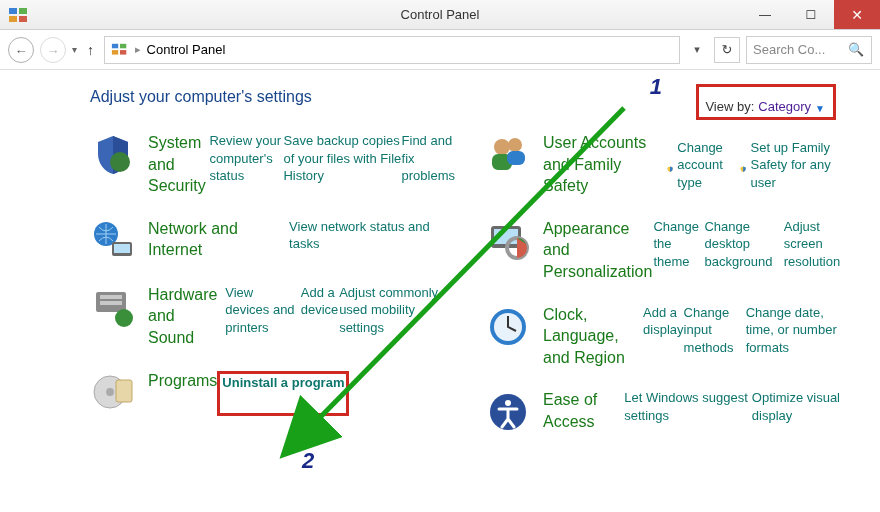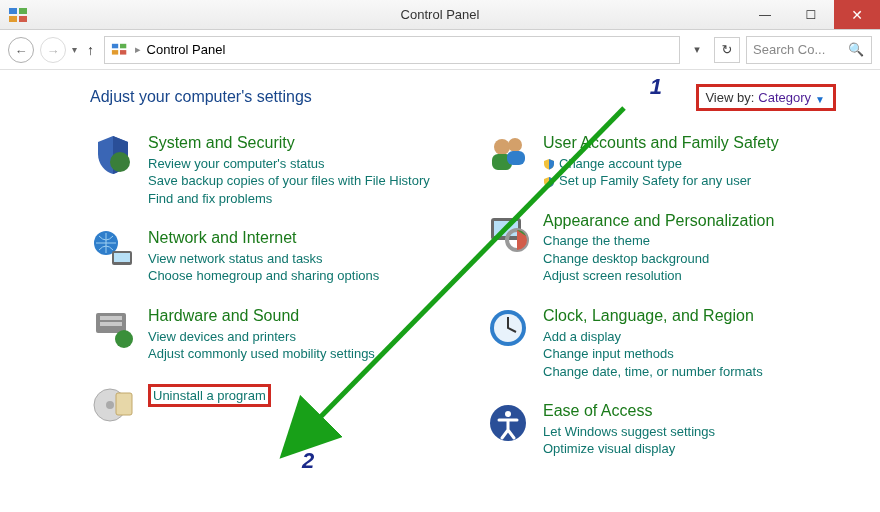--- a/index.html
+++ b/index.html
@@ -17,34 +17,34 @@
   .uparrow { font-size: 14px; color: #333; padding: 0 4px; }
   .addrbar { flex: 1; height: 28px; border: 1px solid #cfcfcf; display: flex; align-items: center; padding: 0 6px; gap: 6px; font-size: 13px; }
   .addrbar .cp-glyph { width: 18px; height: 16px; }
   .addrbar .sep { color: #888; font-size: 11px; }
   .addr-dd { width: 22px; text-align: center; color: #555; font-size: 11px; }
   .refresh { width: 26px; height: 26px; border: 1px solid #cfcfcf; display: flex; align-items: center; justify-content: center; font-size: 13px; color: #444; }
   .searchbox { width: 126px; height: 28px; border: 1px solid #cfcfcf; display: flex; align-items: center; padding: 0 6px; color: #888; font-size: 13px; gap: 4px; }
   .searchbox span.mag { margin-left: auto; color: #555; }
   .content { padding: 18px 30px 0 90px; position: relative; }
   .adjust { color: #18468b; font-size: 16px; margin-bottom: 26px; }
-  .viewby { position: absolute; right: 44px; top: 14px; border: 3px solid #cf2a22; padding: 3px 8px 3px 6px; display: flex; align-items: flex-end; gap: 4px; font-size: 13px; }
+  .viewby { position: absolute; right: 44px; top: 14px; border: 3px solid #cf2a22; padding: 12px 8px 3px 6px; display: flex; align-items: flex-end; gap: 4px; font-size: 13px; }
   .viewby .lbl { color: #333; }
   .viewby .val { color: #4c1d95; }
   .viewby .tri { color: #1a6fcf; font-size: 10px; }
   .cols { display: flex; gap: 30px; }
   .col { flex: 1; display: flex; flex-direction: column; gap: 20px; }
   .cat { display: flex; gap: 12px; }
   .cat .icon { width: 46px; height: 46px; flex: 0 0 46px; }
-  .cat .txt { display: flex; flex-direction: column; font-size: 13px; line-height: 1.35; justify-content: space-between; }
+  .cat .txt { display: flex; flex-direction: row; font-size: 13px; line-height: 1.35; justify-content: space-between; }
   .cat h3 { color: #1a7a1a; font-size: 16px; font-weight: 400; margin-bottom: 1px; }
   .cat a { color: #0f766e; text-decoration: none; }
   .cat .sub { display: flex; align-items: center; gap: 4px; }
   .shield { width: 12px; height: 12px; display:inline-block; }
-  .highlight-box { border: 3px solid #cf2a22; display: inline-block; padding: 0 2px; margin-top:1px; }
+  .highlight-box { border: 3px solid #cf2a22; display: inline-block; padding: 0 2px; margin-top:1px;font-weight:bold; }
   .ann1 { position: absolute; right: 218px; top: 4px; color: #1a2a8a; font-size: 22px; font-weight: 700; font-style: italic; }
   .ann2 { position: absolute; left: 302px; top: 448px; color: #1a2a8a; font-size: 22px; font-weight: 700; font-style: italic; }
   .arrow { position: absolute; left: 0; top: 0; pointer-events: none; }
 </style>
 </head>
 <body>
 
 <div class="titlebar">
   <span class="sysicon">
     <svg viewBox="0 0 20 16">
@@ -122,49 +122,50 @@
           <svg viewBox="0 0 46 46">
               <circle cx="16" cy="16" r="12" fill="#2f7ecb"></circle>
               <path d="M6 16 h20 M16 6 v20 M9 9 q7 8 14 0 M9 23 q7 -8 14 0" stroke="#9fd0f2" fill="none"></path>
               <rect x="22" y="24" width="20" height="14" rx="2" fill="#6a6a6a"></rect>
               <rect x="24" y="26" width="16" height="9" fill="#b7e0f7"></rect>
             </svg>
         </div>
         <div class="txt">
           <h3>Network and Internet</h3>
           <a href="#">View network status and tasks</a>
-          <a href="#">Choose homegroup and sharing options</a>
         </div>
       </div>
 
       <div class="cat">
         <div class="icon">
           <svg viewBox="0 0 46 46">
               <rect x="6" y="8" width="30" height="20" rx="2" fill="#8a8a8a"></rect>
               <rect x="10" y="11" width="22" height="4" fill="#c8c8c8"></rect>
               <rect x="10" y="17" width="22" height="4" fill="#c8c8c8"></rect>
               <circle cx="34" cy="34" r="9" fill="#3a8f3a"></circle>
             </svg>
         </div>
         <div class="txt">
           <h3>Hardware and Sound</h3>
           <a href="#">View devices and printers</a>
+          <a href="#">Add a device</a>
           <a href="#">Adjust commonly used mobility settings</a>
         </div>
       </div>
 
       <div class="cat">
         <div class="icon">
           <svg viewBox="0 0 46 46">
               <circle cx="20" cy="22" r="16" fill="#d8d8d8" stroke="#aaa"></circle>
               <circle cx="20" cy="22" r="4" fill="#aaa"></circle>
               <rect x="26" y="10" width="16" height="22" rx="2" fill="#e7d7a8" stroke="#c2a86a"></rect>
             </svg>
         </div>
         <div class="txt">
+          <h3>Programs</h3>
           <span class="highlight-box">
             <a href="#">Uninstall a program</a>
           </span>
         </div>
       </div>
 
     </div>
 
     <div class="col">
 

